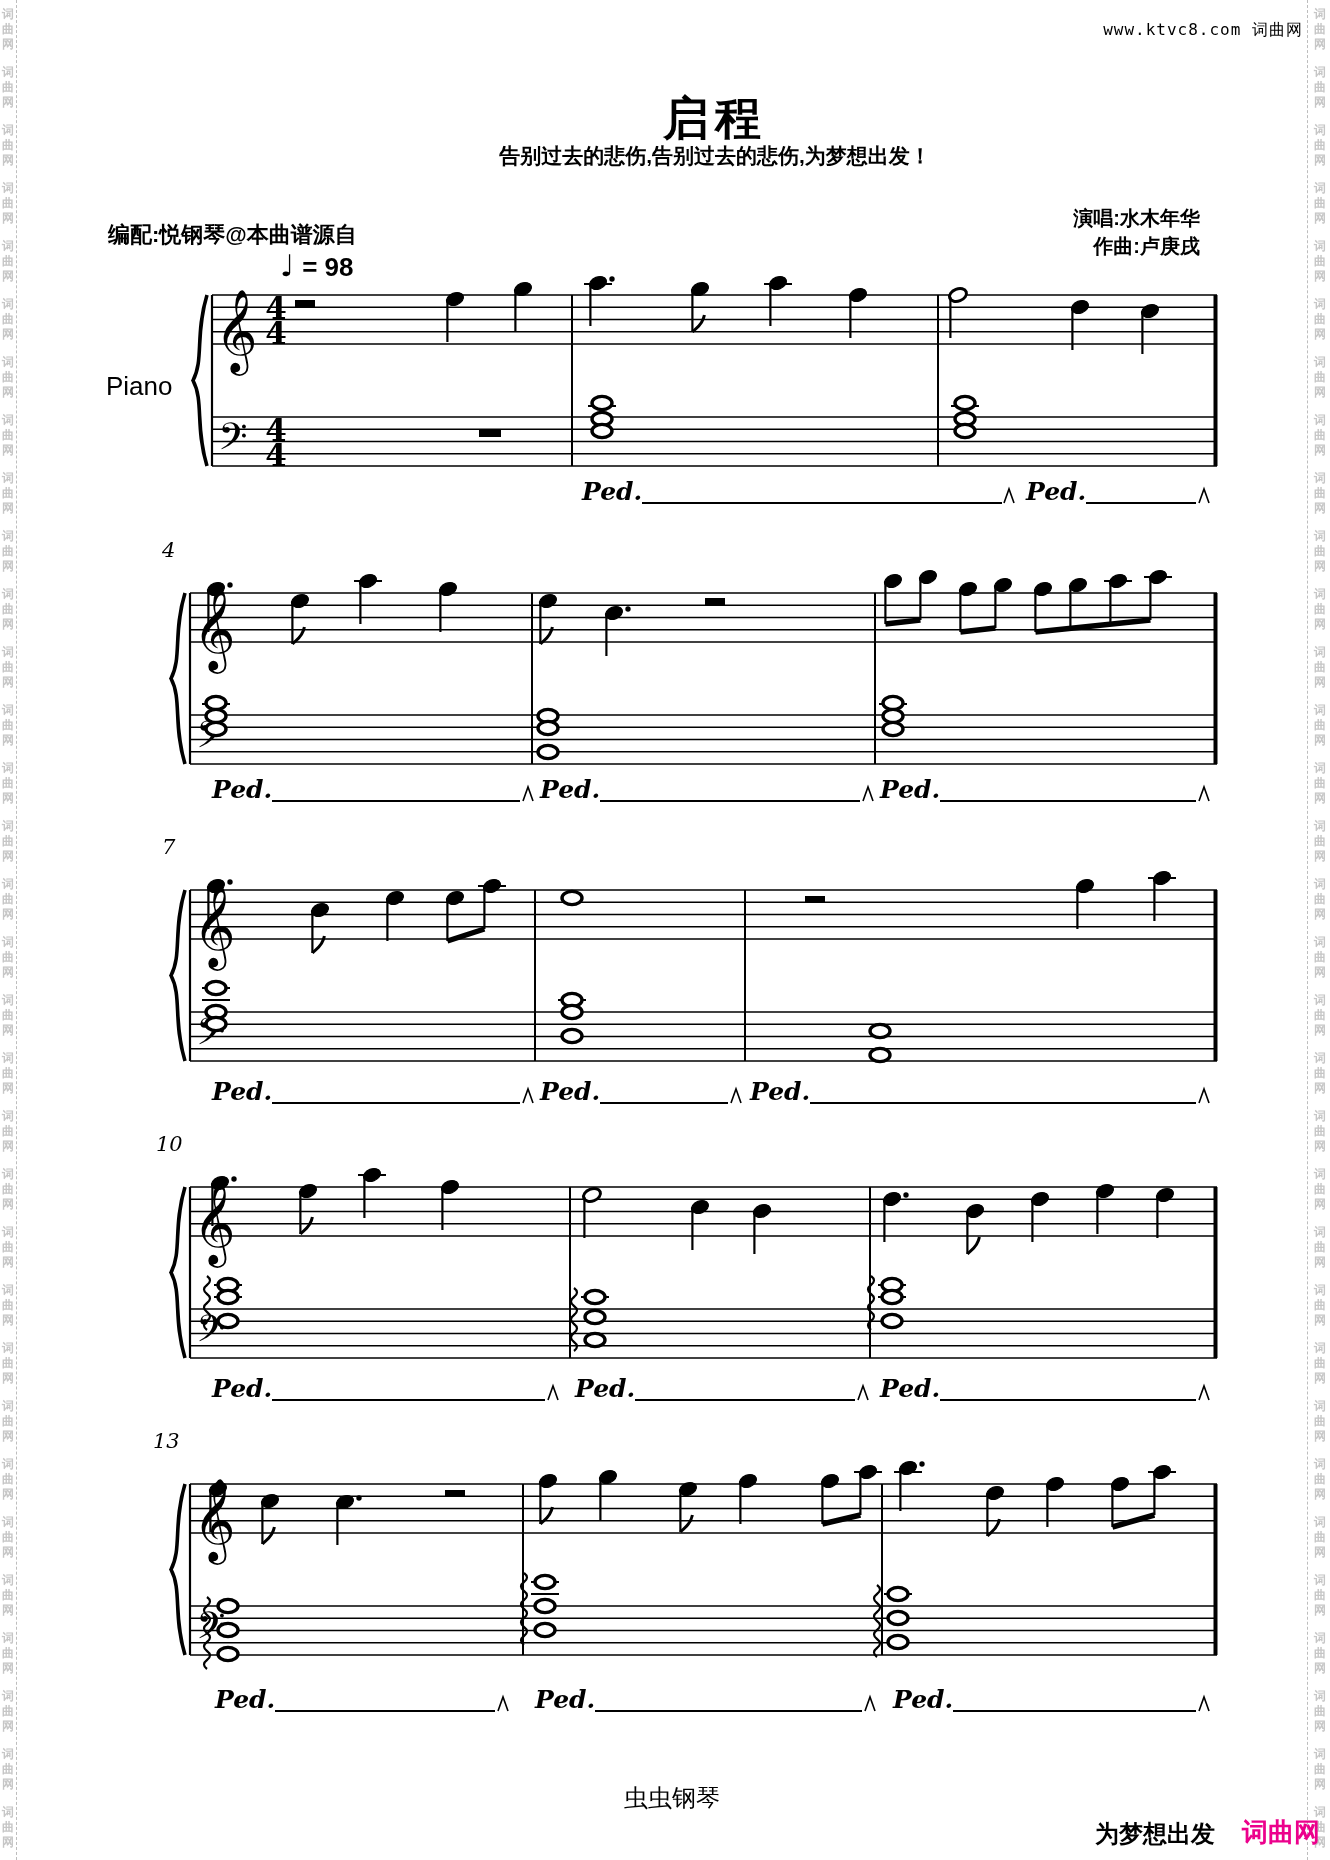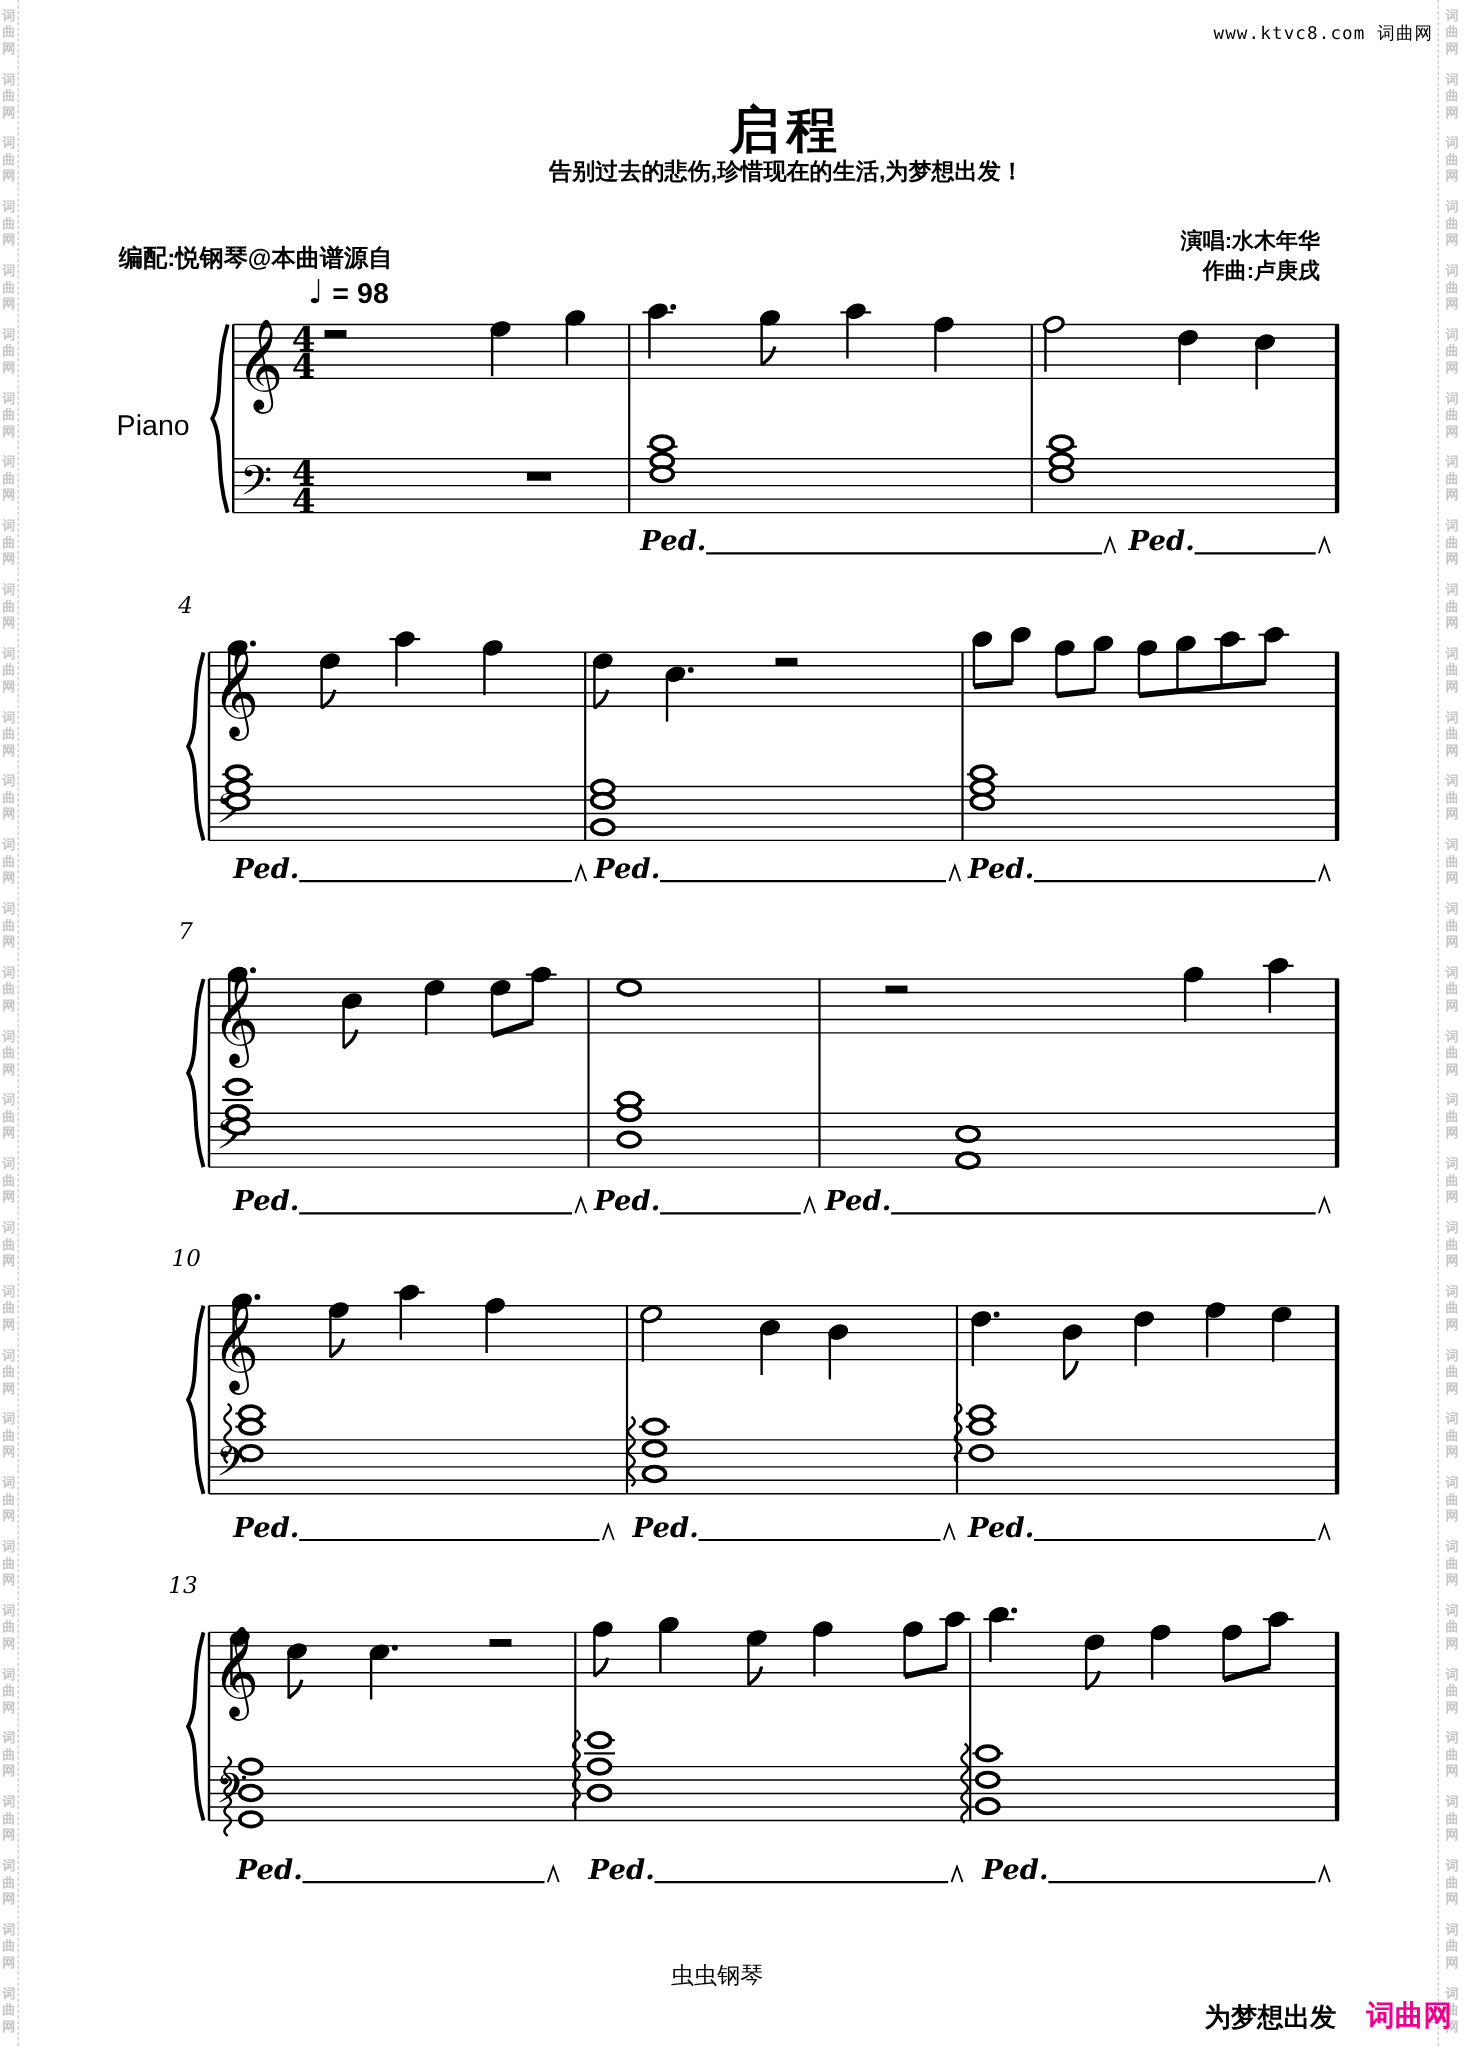--- a/index.html
+++ b/index.html
@@ -9,21 +9,21 @@
   #site-header{top:20px;right:27px;font-family:"DejaVu Sans Mono","DejaVu Sans",monospace;
                font-size:16px;letter-spacing:1px;color:#000;}
   #title{top:88px;left:715px;transform:translateX(-50%);font-size:46px;font-weight:900;letter-spacing:6px;}
   #subtitle{top:142px;left:715px;transform:translateX(-50%);font-size:21px;font-weight:700;white-space:nowrap;}
   #arranger{top:220px;left:108px;font-size:22px;font-weight:700;}
   #singer{top:205px;right:130px;font-size:20px;font-weight:700;text-align:right;}
   #composer{top:233px;right:130px;font-size:20px;font-weight:700;}
   #tempo{top:248px;left:260px;font-size:26px;font-weight:700;white-space:nowrap;margin-left:20px;}
   #tempo .note-glyph{font-family:"DejaVu Sans",sans-serif;font-size:30px;font-weight:400;margin-right:8px;}
   #instrument{top:371px;left:106px;font-size:26px;}
-  #footer-center{top:1782px;left:652px;transform:translateX(-50%);font-size:21px;}
+  #footer-center{top:1782px;left:672px;transform:translateX(-50%);font-size:24px;}
   #footer-source{top:1818px;left:1095px;font-size:24px;font-weight:700;}
   #footer-site{top:1815px;left:1242px;font-size:26px;font-weight:700;}
   .wm-char{position:absolute;font-size:12px;line-height:12px;color:#c6c6c6;
            font-weight:700;user-select:none;}
   .wm-line{position:absolute;top:0;height:1860px;border-left:1px dashed #bdbdbd;width:0;}
   svg text{font-family:"DejaVu Sans",sans-serif;}
   .bar-num{font-family:"DejaVu Serif",serif;font-style:italic;font-size:21px;}
   .ped-text{font-family:"DejaVu Serif",serif;font-style:italic;font-weight:700;font-size:25px;}
   .tsig{font-family:"DejaVu Serif",serif;font-weight:700;font-size:31px;}
   .clef{font-family:"DejaVu Sans",sans-serif;}
@@ -224,21 +224,21 @@
       <span class="wm-char" style="left: 1314px; top: 1748px; color: rgb(198, 198, 198);">词</span>
       <span class="wm-char" style="left: 1314px; top: 1763px; color: rgb(198, 198, 198);">曲</span>
       <span class="wm-char" style="left: 1314px; top: 1778px; color: rgb(198, 198, 198);">网</span>
       <span class="wm-char" style="left: 1314px; top: 1806px; color: rgb(198, 198, 198);">词</span>
       <span class="wm-char" style="left: 1314px; top: 1821px; color: rgb(198, 198, 198);">曲</span>
       <span class="wm-char" style="left: 1314px; top: 1836px; color: rgb(198, 198, 198);">网</span>
     </div>
 
   <div class="abs" id="site-header">www.ktvc8.com 词曲网</div>
   <div class="abs" id="title">启程</div>
-  <div class="abs" id="subtitle">告别过去的悲伤,珍惜现在的生活,为梦想出发！</div>
+  <div class="abs" id="subtitle">告别过去的悲伤,告别过去的悲伤,为梦想出发！</div>
   <div class="abs" id="arranger">编配:悦钢琴@本曲谱源自</div>
   <div class="abs" id="singer">演唱:水木年华</div>
   <div class="abs" id="composer">作曲:卢庚戌</div>
   <div class="abs" id="tempo">
     <span class="note-glyph">♩</span><span>= 98</span>
   </div>
   <div class="abs" id="instrument">Piano</div>
 
   <svg id="score-svg" class="abs" style="top:0;left:0;" width="1330" height="1860" viewBox="0 0 1330 1860">
       <g>

